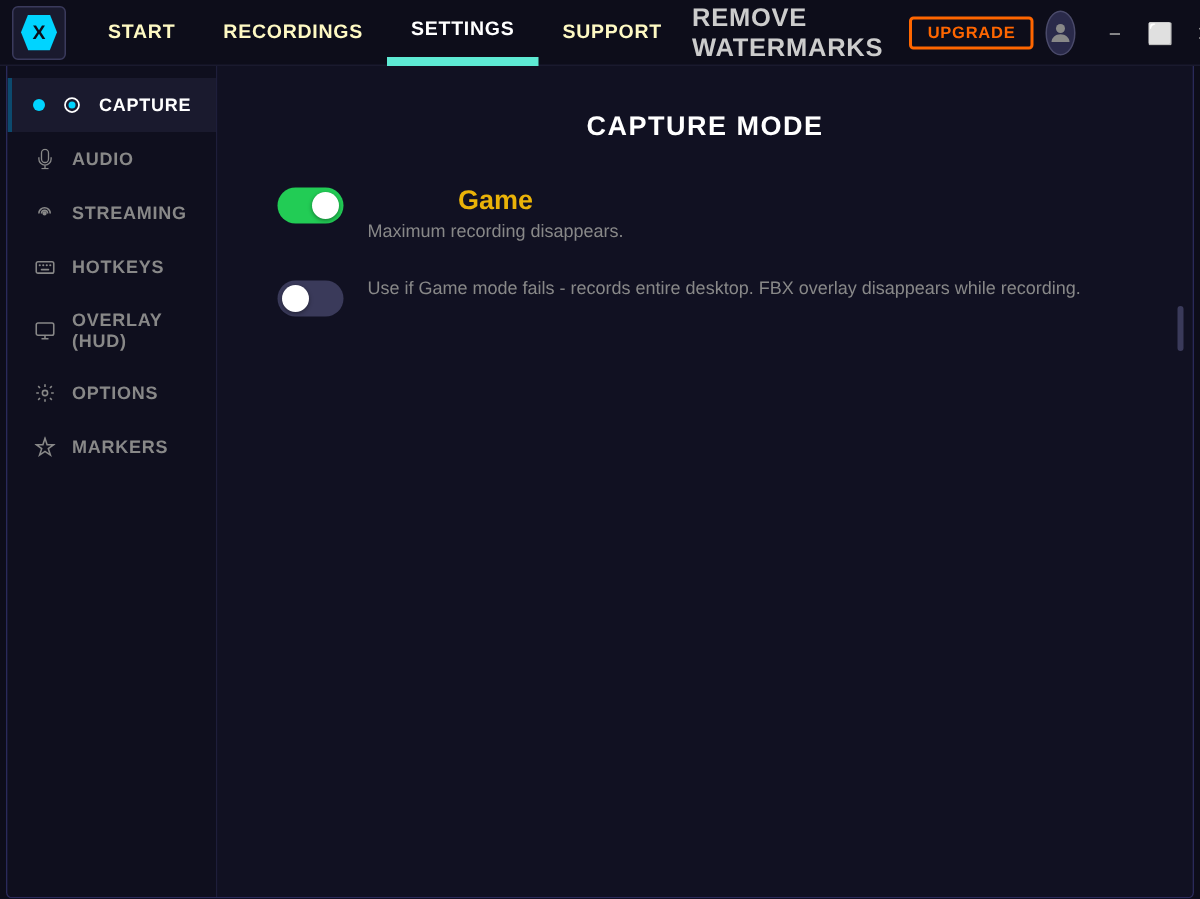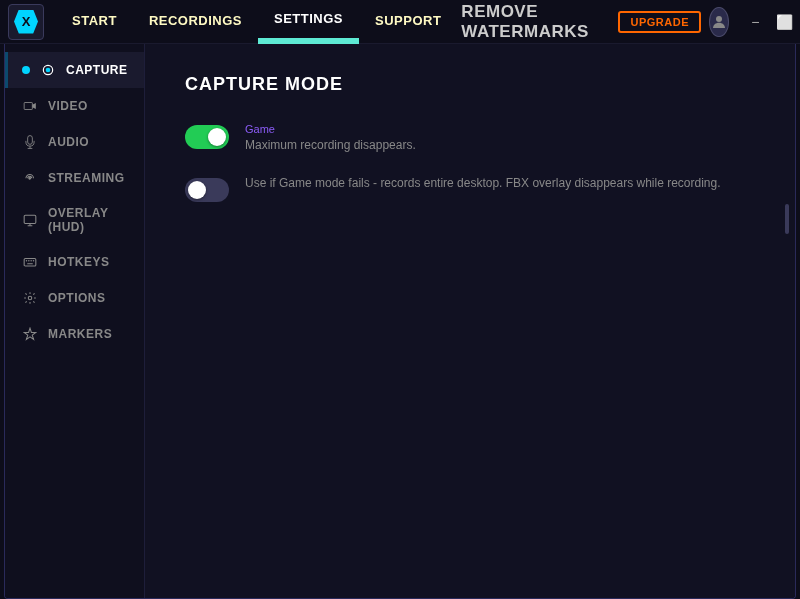--- a/index.html
+++ b/index.html
@@ -90,21 +90,20 @@
       background: transparent;
       border: 2px solid #ff6600;
       color: #ff6600;
       font-size: 11px;
       font-weight: 700;
       letter-spacing: 0.5px;
       padding: 3px 10px;
       border-radius: 3px;
       cursor: pointer;
       text-transform: uppercase;
-      margin-left: 12px;
     }
     .avatar-btn {
       width: 30px;
       height: 30px;
       border-radius: 50%;
       background: #2a2a4a;
       border: 1px solid #4a4a6a;
       display: flex;
       align-items: center;
       justify-content: center;
@@ -232,23 +231,23 @@
       border-radius: 50%;
       transition: left 0.2s;
       box-shadow: 0 1px 3px rgba(0,0,0,0.4);
     }
     .toggle-track.on + .toggle-thumb,
     .toggle-switch .toggle-thumb.on { left: 23px; }
     .toggle-switch .toggle-thumb.off { left: 3px; }
 
     .option-text {}
     .option-label {
-      font-size: 11px;
-      font-weight: 400;
-      color: #8b5cf6;
+      font-size: 18px;
+      font-weight: 700;
+      color: #eab308;
       margin-bottom: 3px;
     }
     .option-desc {
       font-size: 12px;
       color: #888;
     }
 
     
     .scrollbar-handle {
       position: absolute;
@@ -303,88 +302,79 @@
         <svg width="14" height="14" viewBox="0 0 24 24" fill="currentColor">
           <circle cx="12" cy="12" r="8" stroke="currentColor" stroke-width="2" fill="none"></circle>
           <circle cx="12" cy="12" r="4" fill="#00d4ff"></circle>
         </svg>
       </div>
       <span>CAPTURE</span>
     </div>
     <div class="sidebar-item">
       <div class="sidebar-icon">
         <svg width="14" height="14" viewBox="0 0 24 24" fill="currentColor">
-          <rect x="2" y="6" width="14" height="12" rx="1" stroke="currentColor" stroke-width="1.5" fill="none"></rect>
-          <path d="M16 10l6-3v10l-6-3V10z" fill="currentColor"></path>
-        </svg>
-      </div>
-      <span>VIDEO</span>
-    </div>
-    <div class="sidebar-item">
-      <div class="sidebar-icon">
-        <svg width="14" height="14" viewBox="0 0 24 24" fill="currentColor">
           <path d="M12 1a4 4 0 0 1 4 4v7a4 4 0 0 1-8 0V5a4 4 0 0 1 4-4z" stroke="currentColor" stroke-width="1.5" fill="none"></path>
           <path d="M5 10v2a7 7 0 0 0 14 0v-2M12 19v4M8 23h8" stroke="currentColor" stroke-width="1.5" fill="none"></path>
         </svg>
       </div>
       <span>AUDIO</span>
     </div>
     <div class="sidebar-item">
       <div class="sidebar-icon">
         <svg width="14" height="14" viewBox="0 0 24 24" fill="none" stroke="currentColor" stroke-width="1.8">
           <path d="M5 12.5c0-3.6 2.9-6.5 6.5-6.5S18 8.9 18 12.5"></path>
           <path d="M8 12.5c0-1.9 1.6-3.5 3.5-3.5s3.5 1.6 3.5 3.5"></path>
           <circle cx="11.5" cy="12.5" r="1.5" fill="currentColor"></circle>
         </svg>
       </div>
       <span>STREAMING</span>
-    </div>
-    <div class="sidebar-item">
-      <div class="sidebar-icon">
-        <svg width="14" height="14" viewBox="0 0 24 24" fill="none" stroke="currentColor" stroke-width="1.8">
-          <rect x="2" y="4" width="20" height="14" rx="2"></rect>
-          <line x1="8" y1="22" x2="16" y2="22"></line>
-          <line x1="12" y1="18" x2="12" y2="22"></line>
-        </svg>
-      </div>
-      <span>OVERLAY (HUD)</span>
     </div>
     <div class="sidebar-item">
       <div class="sidebar-icon">
         <svg width="14" height="14" viewBox="0 0 24 24" fill="none" stroke="currentColor" stroke-width="1.8">
           <rect x="2" y="6" width="20" height="13" rx="2"></rect>
           <line x1="6" y1="10" x2="6" y2="10" stroke-width="2.5" stroke-linecap="round"></line>
           <line x1="10" y1="10" x2="10" y2="10" stroke-width="2.5" stroke-linecap="round"></line>
           <line x1="14" y1="10" x2="14" y2="10" stroke-width="2.5" stroke-linecap="round"></line>
           <line x1="18" y1="10" x2="18" y2="10" stroke-width="2.5" stroke-linecap="round"></line>
           <line x1="8" y1="15" x2="16" y2="15" stroke-linecap="round"></line>
         </svg>
       </div>
       <span>HOTKEYS</span>
     </div>
     <div class="sidebar-item">
       <div class="sidebar-icon">
         <svg width="14" height="14" viewBox="0 0 24 24" fill="none" stroke="currentColor" stroke-width="1.8">
+          <rect x="2" y="4" width="20" height="14" rx="2"></rect>
+          <line x1="8" y1="22" x2="16" y2="22"></line>
+          <line x1="12" y1="18" x2="12" y2="22"></line>
+        </svg>
+      </div>
+      <span>OVERLAY (HUD)</span>
+    </div>
+    <div class="sidebar-item">
+      <div class="sidebar-icon">
+        <svg width="14" height="14" viewBox="0 0 24 24" fill="none" stroke="currentColor" stroke-width="1.8">
           <circle cx="12" cy="12" r="3"></circle>
           <path d="M12 2v3M12 19v3M4.2 4.2l2.1 2.1M17.7 17.7l2.1 2.1M2 12h3M19 12h3M4.2 19.8l2.1-2.1M17.7 6.3l2.1-2.1"></path>
         </svg>
       </div>
       <span>OPTIONS</span>
     </div>
     <div class="sidebar-item">
       <div class="sidebar-icon">
         <svg width="14" height="14" viewBox="0 0 24 24" fill="none" stroke="currentColor" stroke-width="1.8">
           <path d="M12 2l2.4 7.4H22l-6.2 4.5 2.4 7.4L12 17l-6.2 4.3 2.4-7.4L2 9.4h7.6z"></path>
         </svg>
       </div>
       <span>MARKERS</span>
     </div>
   </aside>
 
-  <main class="content" style="position:relative;">
+  <main class="content" style="position:relative;text-align:center;">
     <h1 class="content-title">CAPTURE MODE</h1>
 
     <div class="option-row">
       <div class="toggle-switch">
         <div class="toggle-track on"></div>
         <div class="toggle-thumb on"></div>
       </div>
       <div class="option-text">
         <div class="option-label">Game</div>
         <div class="option-desc">Maximum recording disappears.</div>

